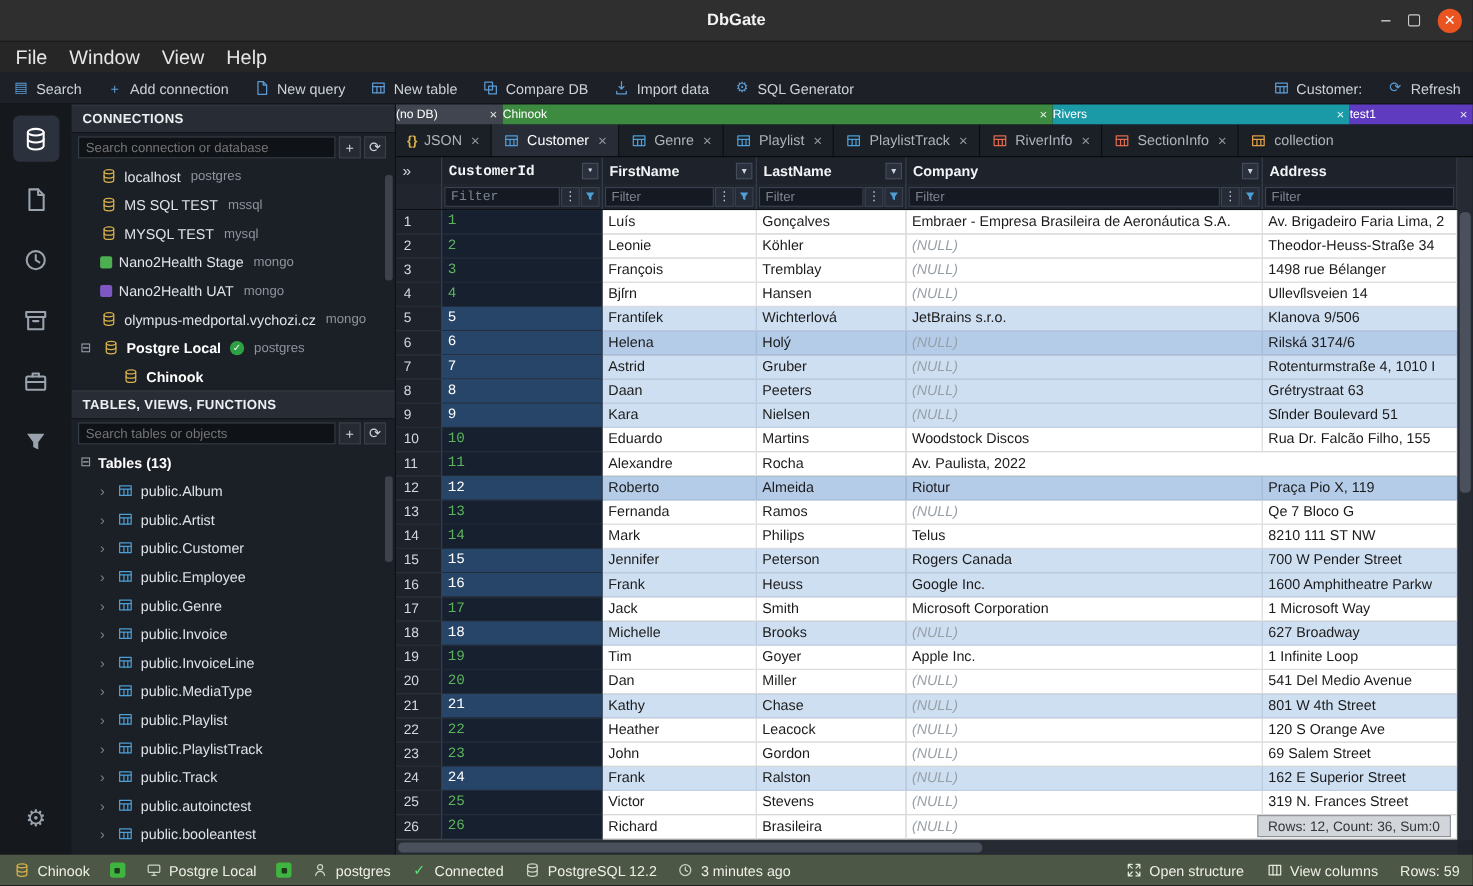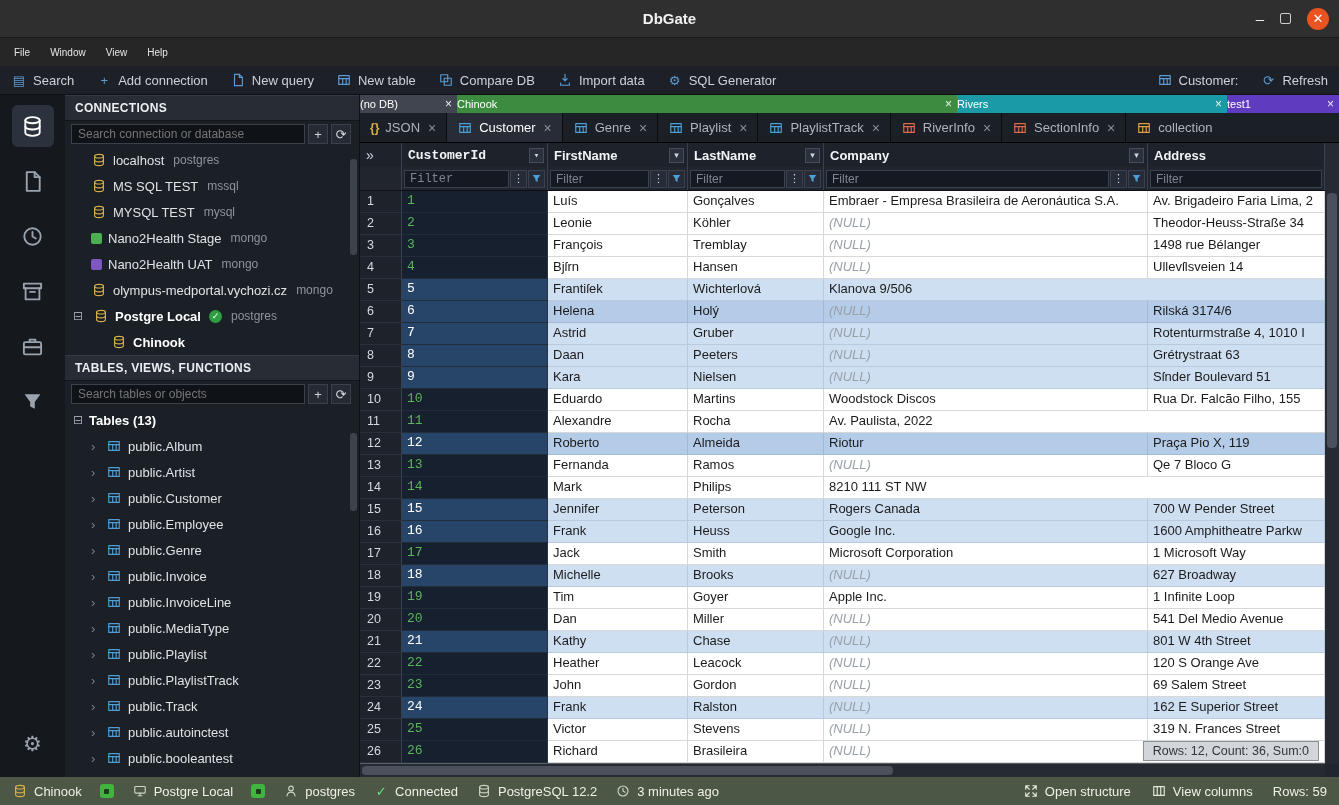--- a/index.html
+++ b/index.html
@@ -10,21 +10,21 @@
 
 .titlebar{height:38px;background:#2f2f2f;display:flex;align-items:center;justify-content:center;position:relative;border-bottom:1px solid #1a1a1a;}
 .tb-title{font-weight:bold;font-size:15px;color:#f2f2f2;}
 .tb-controls{position:absolute;right:10px;top:0;height:100%;display:flex;align-items:center;gap:16px;}
 .tb-btn{display:flex;align-items:center;justify-content:center;color:#e8e8e8;font-size:15px;cursor:default;}
 .tb-btn.maxbox{width:11px;height:11px;border:1.5px solid #ccc;border-radius:2px;}
 .tb-btn.close{background:#e95420;border-radius:50%;width:22px;height:22px;color:#fff;font-size:13px;}
 
 
 .menubar{height:28px;background:#262626;display:flex;align-items:center;padding-left:4px;}
-.menu-item{padding:0 10px;font-size:10px;color:#e6e6e6;height:100%;display:flex;align-items:center;}
+.menu-item{padding:0 10px;font-size:18px;color:#e6e6e6;height:100%;display:flex;align-items:center;}
 
 
 .toolbar{height:29px;background:#1d2127;border-bottom:1px solid #0e1013;display:flex;justify-content:space-between;}
 .tbar-group{display:flex;align-items:stretch;}
 .tbar-item{display:flex;align-items:center;gap:6px;padding:0 11px;font-size:13px;color:#ccd2d8;}
 .tbar-item .ic{color:#5b9bd5;}
 
 
 .main{position:absolute;top:95px;left:0;right:0;bottom:28px;display:flex;}
 
@@ -700,20 +700,21 @@
               <div class="gc data w-first">Bjſrn</div>
               <div class="gc data w-last">Hansen</div>
               <div class="gc data w-company"><span class="null">(NULL)</span></div>
               <div class="gc data w-address">Ullevſlsveien 14</div>
             </div>
             <div class="grow sel1">
               <div class="gc gutter w-gutter">5</div>
               <div class="gc idcol w-id">5</div>
               <div class="gc data w-first">Frantiſek</div>
               <div class="gc data w-last">Wichterlová</div>
+              <div class="gc data w-company">JetBrains s.r.o.</div>
               <div class="gc data w-address">Klanova 9/506</div>
             </div>
             <div class="grow sel2">
               <div class="gc gutter w-gutter">6</div>
               <div class="gc idcol w-id">6</div>
               <div class="gc data w-first">Helena</div>
               <div class="gc data w-last">Holý</div>
               <div class="gc data w-company"><span class="null">(NULL)</span></div>
               <div class="gc data w-address">Rilská 3174/6</div>
             </div>
@@ -770,20 +771,21 @@
               <div class="gc data w-first">Fernanda</div>
               <div class="gc data w-last">Ramos</div>
               <div class="gc data w-company"><span class="null">(NULL)</span></div>
               <div class="gc data w-address">Qe 7 Bloco G</div>
             </div>
             <div class="grow">
               <div class="gc gutter w-gutter">14</div>
               <div class="gc idcol w-id">14</div>
               <div class="gc data w-first">Mark</div>
               <div class="gc data w-last">Philips</div>
+              <div class="gc data w-company">Telus</div>
               <div class="gc data w-address">8210 111 ST NW</div>
             </div>
             <div class="grow sel1">
               <div class="gc gutter w-gutter">15</div>
               <div class="gc idcol w-id">15</div>
               <div class="gc data w-first">Jennifer</div>
               <div class="gc data w-last">Peterson</div>
               <div class="gc data w-company">Rogers Canada</div>
               <div class="gc data w-address">700 W Pender Street</div>
             </div>

